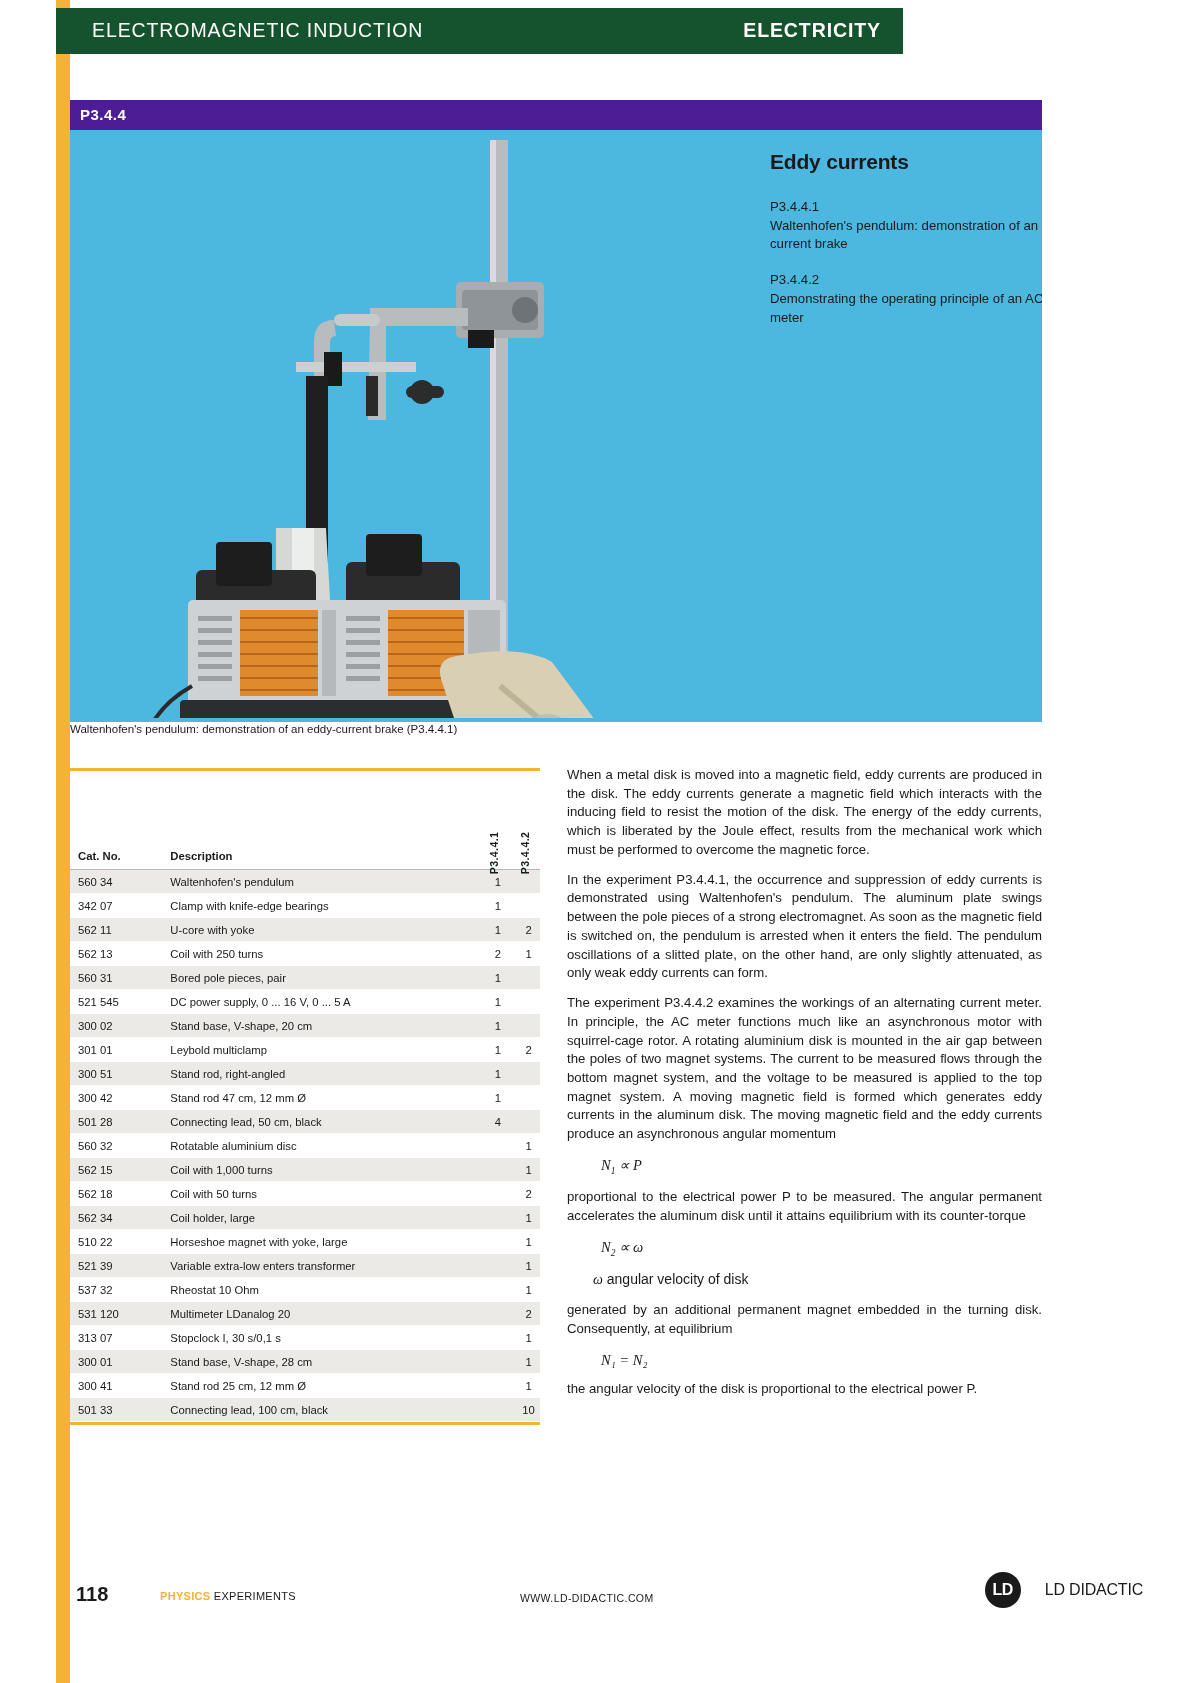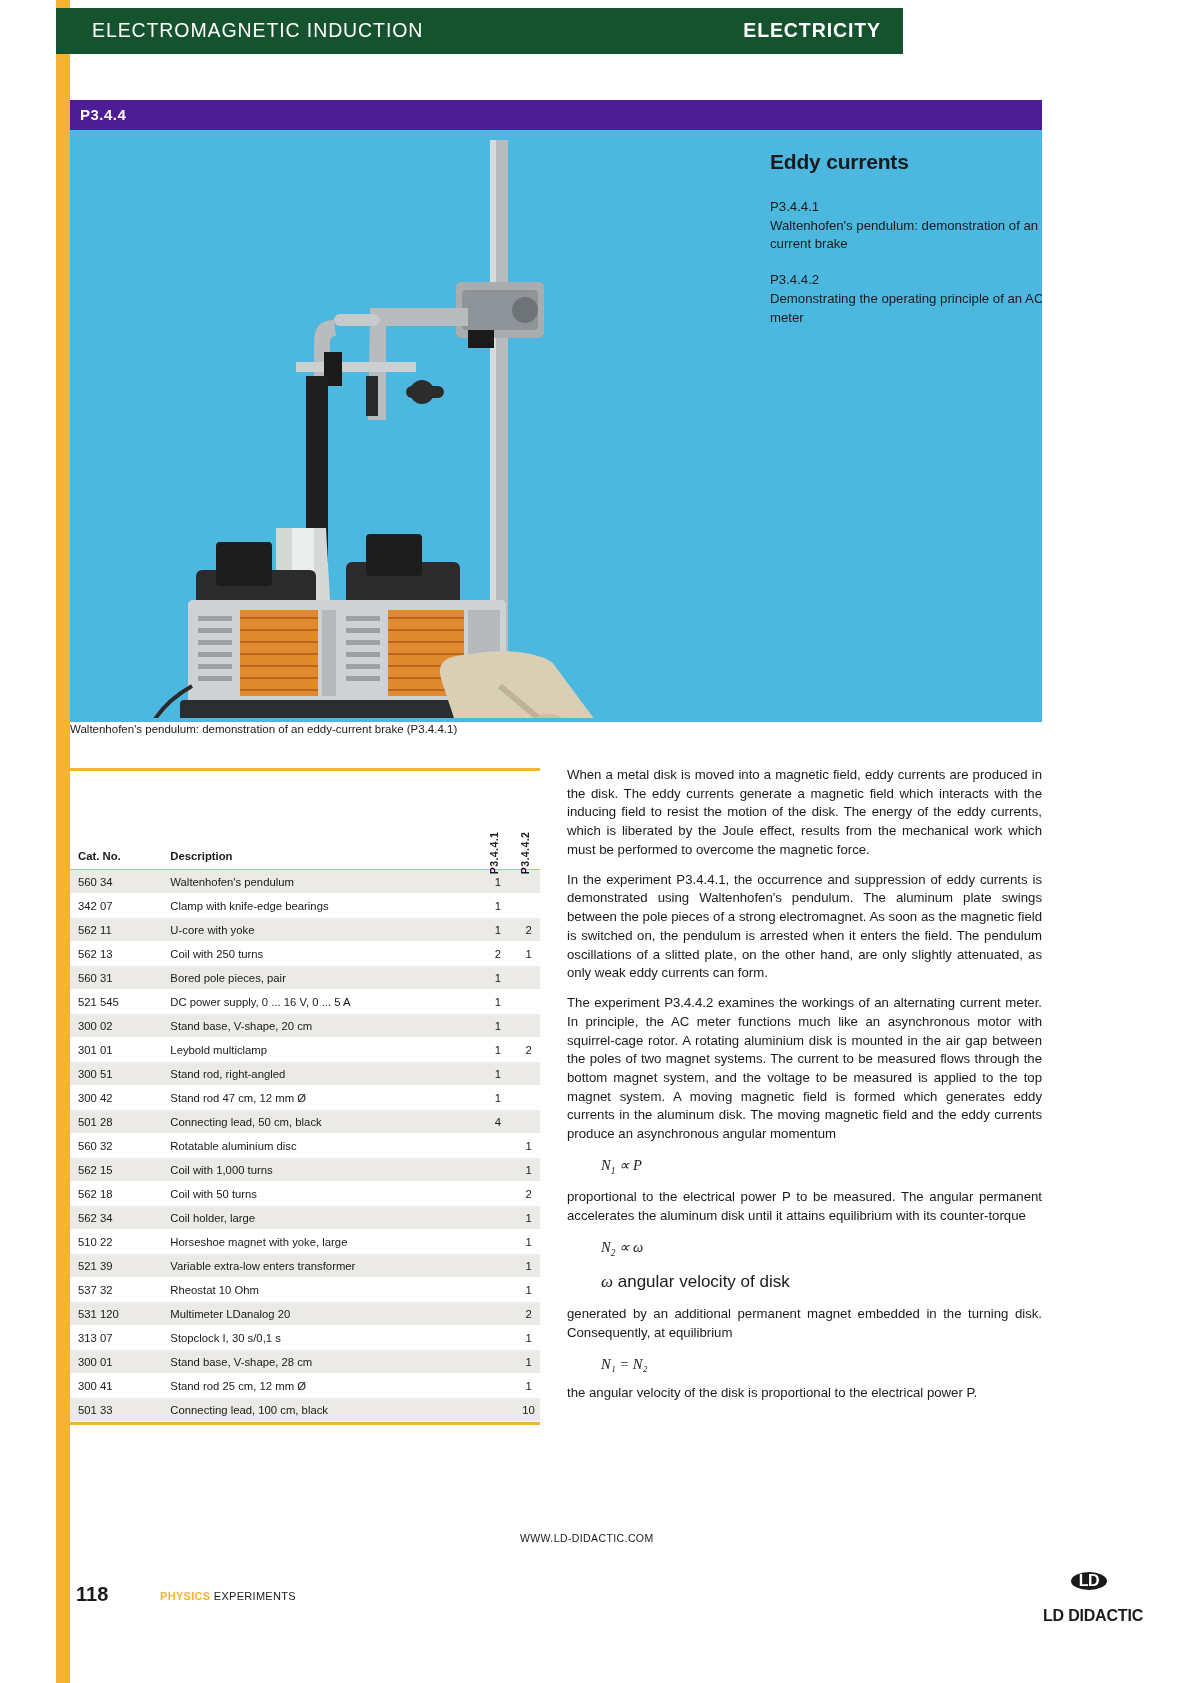--- a/index.html
+++ b/index.html
@@ -183,22 +183,22 @@
     margin: 6px 0 10px 34px;
     font-family: "Liberation Serif", serif;
     font-style: italic;
     font-size: 14.5px;
   }
   .formula sub {
     font-size: 9.5px;
     font-style: italic;
   }
   .deftext {
-    margin: 0 0 11px 34px;
-    font-size: 17px;
+    margin: 0 0 11px 26px;
+    font-size: 14px;
   }
   .deftext .sym {
     font-family: "Liberation Serif", serif;
     font-style: italic;
   }
   
   .footer-page {
     position: absolute;
     left: 76px;
     top: 1583px;
@@ -211,54 +211,52 @@
     left: 160px;
     top: 1590px;
     font-size: 11px;
     letter-spacing: 0.3px;
   }
   .footer-label .hl { color: #f5b335; font-weight: bold; }
   .footer-label .rest { color: #1a1a1a; }
   .footer-url {
     position: absolute;
     left: 520px;
-    top: 1532px;
+    top: 1592px;
     font-size: 10.5px;
     letter-spacing: 0.4px;
     color: #1a1a1a;
   }
   .logo {
     position: absolute;
     right: 48px;
     top: 1572px;
     height: 36px;
     display: flex;
     align-items: center;
-    gap: 17px;
-    flex-direction: column;
+    gap: 24px;
   }
   .logo-mark {
     width: 36px;
     height: 36px;
     border-radius: 50%;
     background: #1a1a1a;
     color: #ffffff;
     font-weight: bold;
     font-size: 16px;
     display: flex;
     align-items: center;
     justify-content: center;
     letter-spacing: -0.5px;
   }
   .logo-text {
     font-size: 16px;
-    font-weight: bold;
+    font-weight: normal;
     color: #1a1a1a;
     letter-spacing: -0.2px;
-    margin-left: 8px;
   }
   
   svg.apparatus { position: absolute; left: 0; top: 0; }
 </style>
 </head>
 <body>
 
 <div class="page">
 
   <div class="spine"></div>

